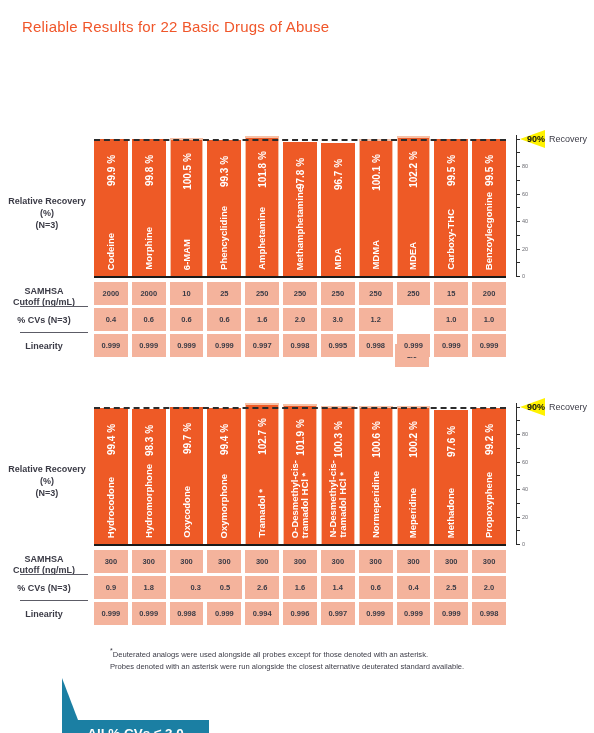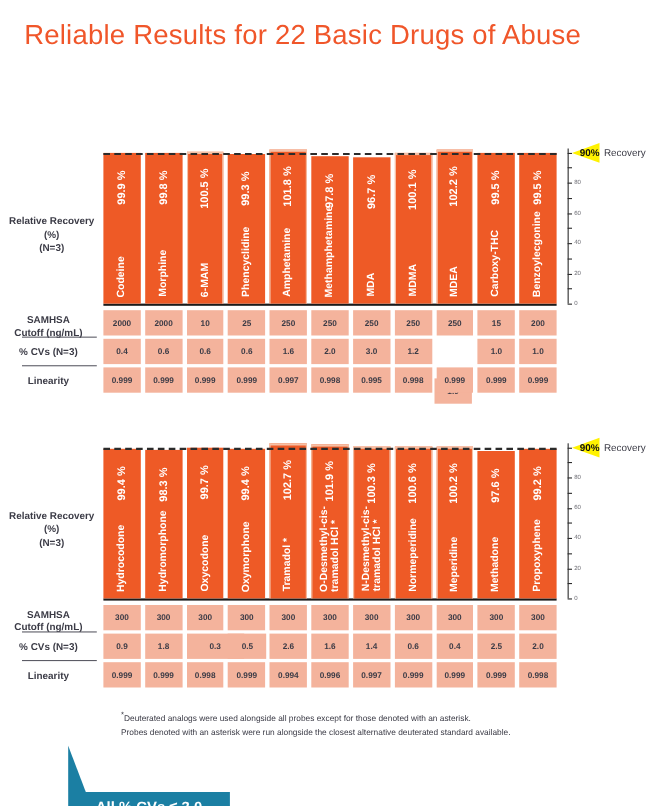--- a/index.html
+++ b/index.html
@@ -9,21 +9,21 @@
     font-family:"Liberation Sans", sans-serif;
     position:relative;
     overflow:hidden;
     color:#3b3b46;
   }
   .page{position:relative;width:594px;height:733px;}
 
   
   .title{
     position:absolute;left:22px;top:18px;
-    font-size:25px;font-weight:400;
+    font-size:15px;font-weight:400;
     color:#f0562a;
     letter-spacing:.2px;
     white-space:nowrap;
   }
 
   
   .callout-top{
     position:absolute;left:322px;top:78px;
     width:207px;height:27px;
     background:#1b7fa3;

